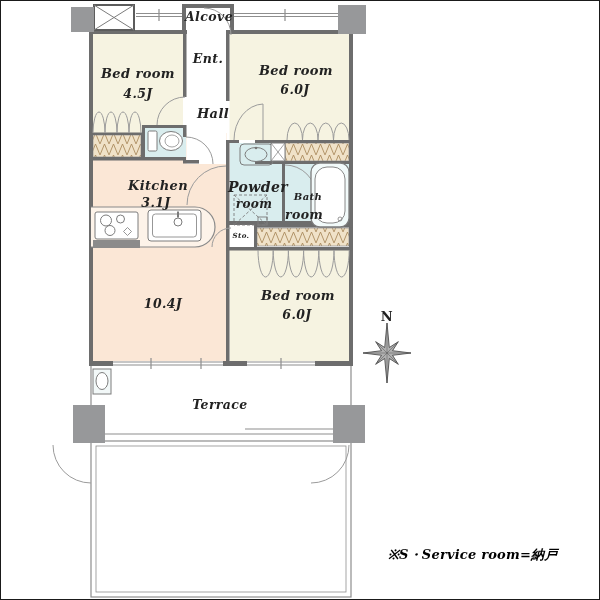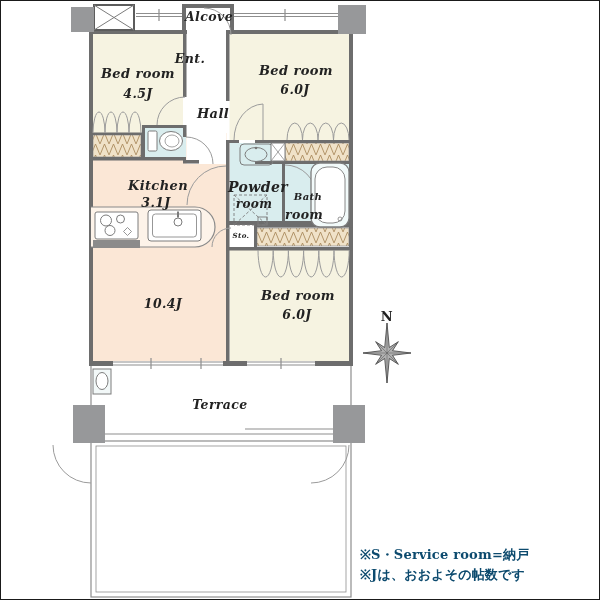--- a/index.html
+++ b/index.html
@@ -8,22 +8,22 @@
     border:1px solid #1a1a1a;box-sizing:border-box;overflow:hidden;
     font-family:"DejaVu Serif", serif;
   }
   #plan svg{position:absolute;left:0;top:0;}
   .lbl{
     position:absolute;transform:translate(-50%,-50%);
     white-space:nowrap;color:#222;font-style:italic;font-weight:700;
     letter-spacing:.4px;line-height:1;
   }
   .note{
-    position:absolute;white-space:nowrap;color:#0c4a6e;
-    font-size:13px;font-weight:600;letter-spacing:.2px;
+    position:absolute;white-space:nowrap;color:#000000;
+    font-size:13px;font-style:italic;font-weight:600;letter-spacing:.2px;margin-left:28px;
   }
   .north{font-style:normal;font-weight:700;}
 </style>
 </head>
 <body>
 
 <div id="plan">
 
 <svg width="600" height="600" viewBox="0 0 600 600">
   <defs>
@@ -164,21 +164,21 @@
     <rect x="332" y="404" width="32" height="38"></rect>
   </g>
 
   <g>
     <path d="M386,322 L388.3,346.5 L397.3,340.7 L391.5,349.7 L410,352 L391.5,354.3 L397.3,363.3 L388.3,357.5 L386,382 L383.7,357.5 L374.7,363.3 L380.5,354.3 L362,352 L380.5,349.7 L374.7,340.7 L383.7,346.5 Z" fill="#b0b0b0" stroke="#3c3c3c" stroke-width="0.8"></path>
     <path d="M386,322 V382 M362,352 H410 M374.7,340.7 L397.3,363.3 M397.3,340.7 L374.7,363.3" stroke="#555" stroke-width="0.5" fill="none"></path>
   </g>
 </svg>
 
 <div class="lbl" style="left:208px;top:16px;font-size:12.5px">Alcove</div>
-<div class="lbl" style="left:189px;top:58px;font-size:12.5px">Ent.</div>
+<div class="lbl" style="left:207px;top:58px;font-size:12.5px">Ent.</div>
 <div class="lbl" style="left:212px;top:112px;font-size:13px">Hall</div>
 
 <div class="lbl" style="left:137px;top:72px;font-size:13px">Bed room</div>
 <div class="lbl" style="left:137px;top:93px;font-size:12.5px">4.5J</div>
 
 <div class="lbl" style="left:295px;top:69px;font-size:13px">Bed room</div>
 <div class="lbl" style="left:294px;top:89px;font-size:12.5px">6.0J</div>
 
 <div class="lbl" style="left:157px;top:184px;font-size:13px">Kitchen</div>
 <div class="lbl" style="left:155px;top:202px;font-size:12.5px">3.1J</div>
@@ -194,15 +194,14 @@
 <div class="lbl" style="left:162px;top:303px;font-size:12.5px">10.4J</div>
 
 <div class="lbl" style="left:297px;top:294px;font-size:13px">Bed room</div>
 <div class="lbl" style="left:296px;top:314px;font-size:12.5px">6.0J</div>
 
 <div class="lbl" style="left:219px;top:404px;font-size:12.5px">Terrace</div>
 
 <div class="lbl north" style="left:386px;top:315px;font-size:13px">N</div>
 
 <div class="note" style="left:359px;top:544px">※S・Service room=納戸</div>
-<div class="note" style="left:359px;top:564px">※Jは、おおよその帖数です</div>
 
 </div>
 
 </body></html>

